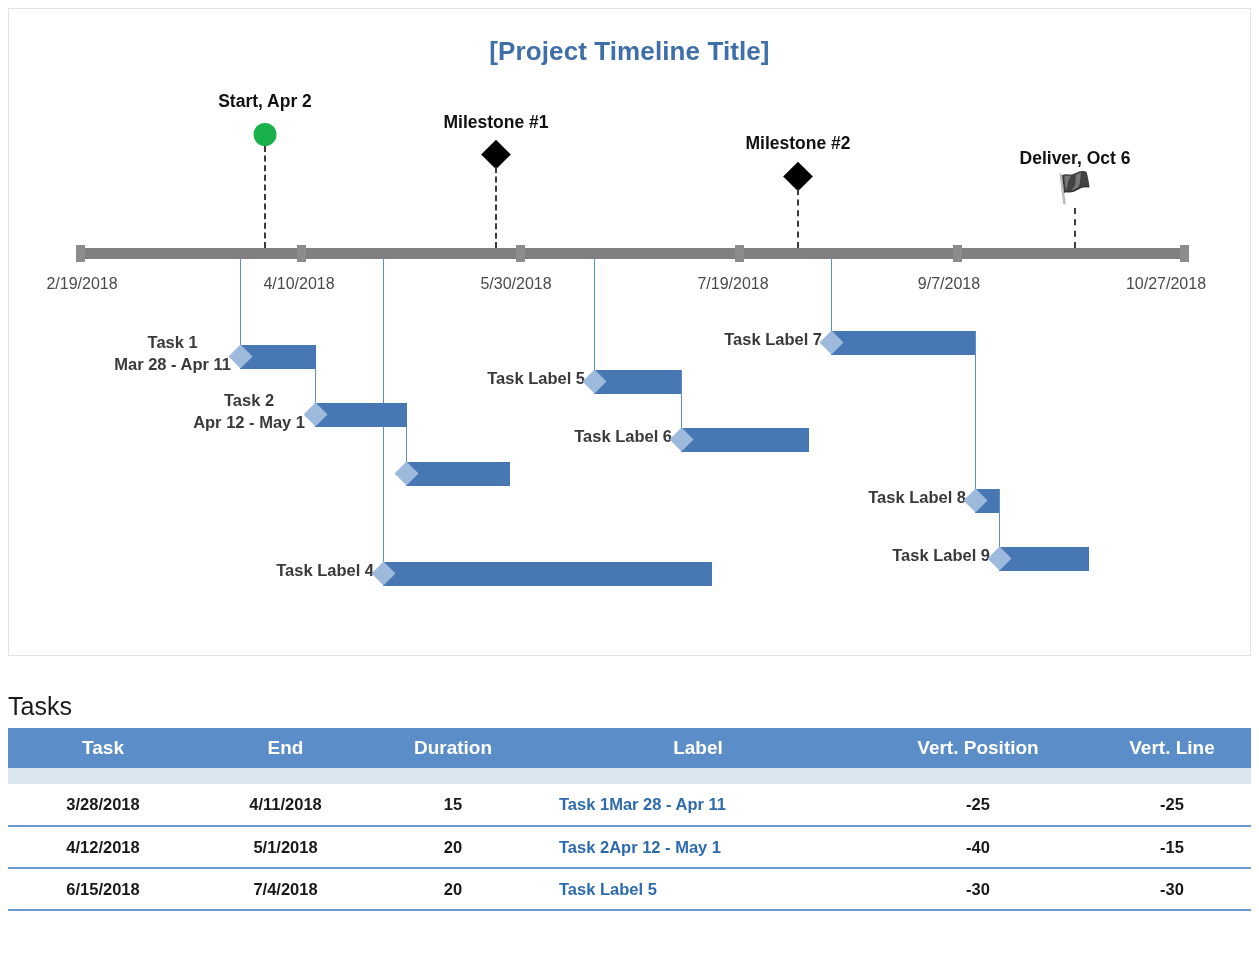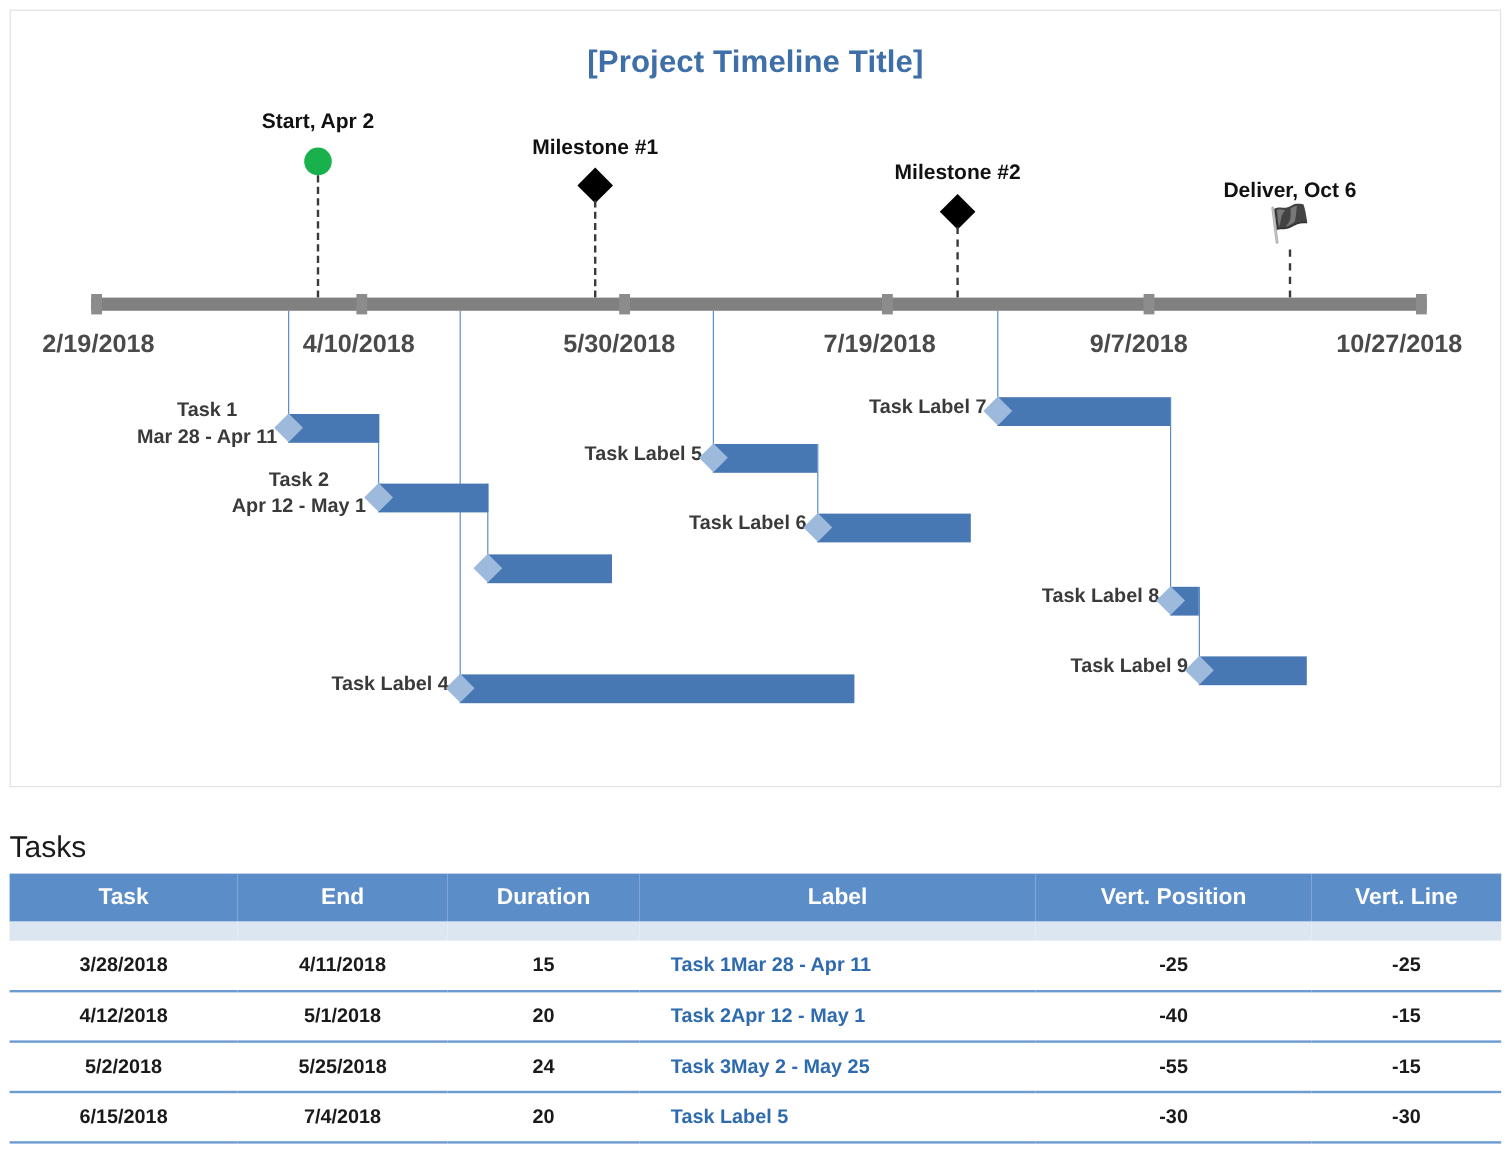--- a/index.html
+++ b/index.html
@@ -79,22 +79,22 @@
   .ms-flag {
     position: absolute;
     transform: translate(-50%, 0);
     font-size: 30px;
     line-height: 1;
   }
 
   
   .axis-date {
     position: absolute;
-    font-size: 21px;
-    font-weight: bold;
+    font-size: 16px;
+    font-weight: normal;
     color: #4a4a4a;
     white-space: nowrap;
     transform: translateX(-50%);
   }
 
   
   .connector {
     position: absolute;
     width: 1px;
     background: #5B8DC8;
@@ -313,28 +313,20 @@
 
       <tr>
         <td>4/12/2018</td>
         <td>5/1/2018</td>
         <td>20</td>
         <td class="label-cell">Task 2Apr 12 - May 1</td>
         <td>-40</td>
         <td>-15</td>
       </tr>
 
-      <tr>
-        <td>5/2/2018</td>
-        <td>5/25/2018</td>
-        <td>24</td>
-        <td class="label-cell">Task 3May 2 - May 25</td>
-        <td>-55</td>
-        <td>-15</td>
-      </tr>
 
 
       <tr>
         <td>6/15/2018</td>
         <td>7/4/2018</td>
         <td>20</td>
         <td class="label-cell">Task Label 5</td>
         <td>-30</td>
         <td>-30</td>
       </tr>

